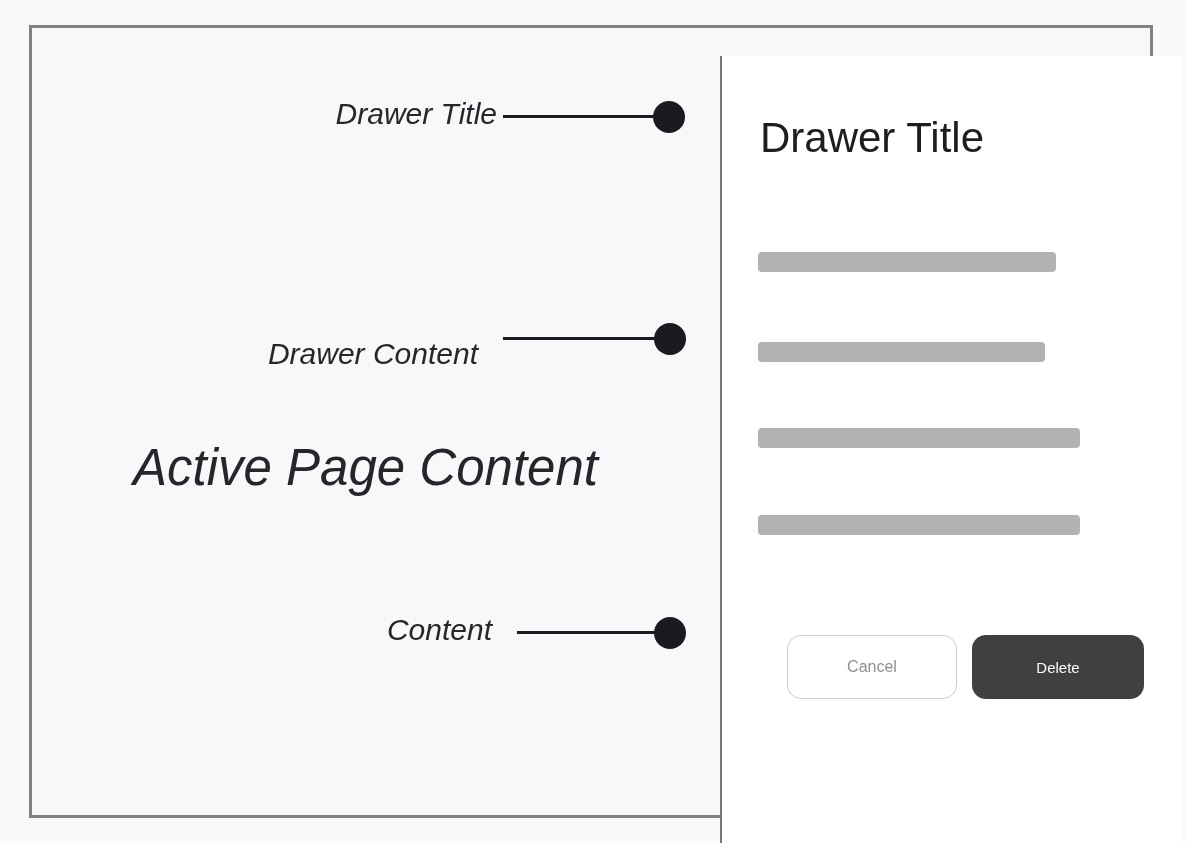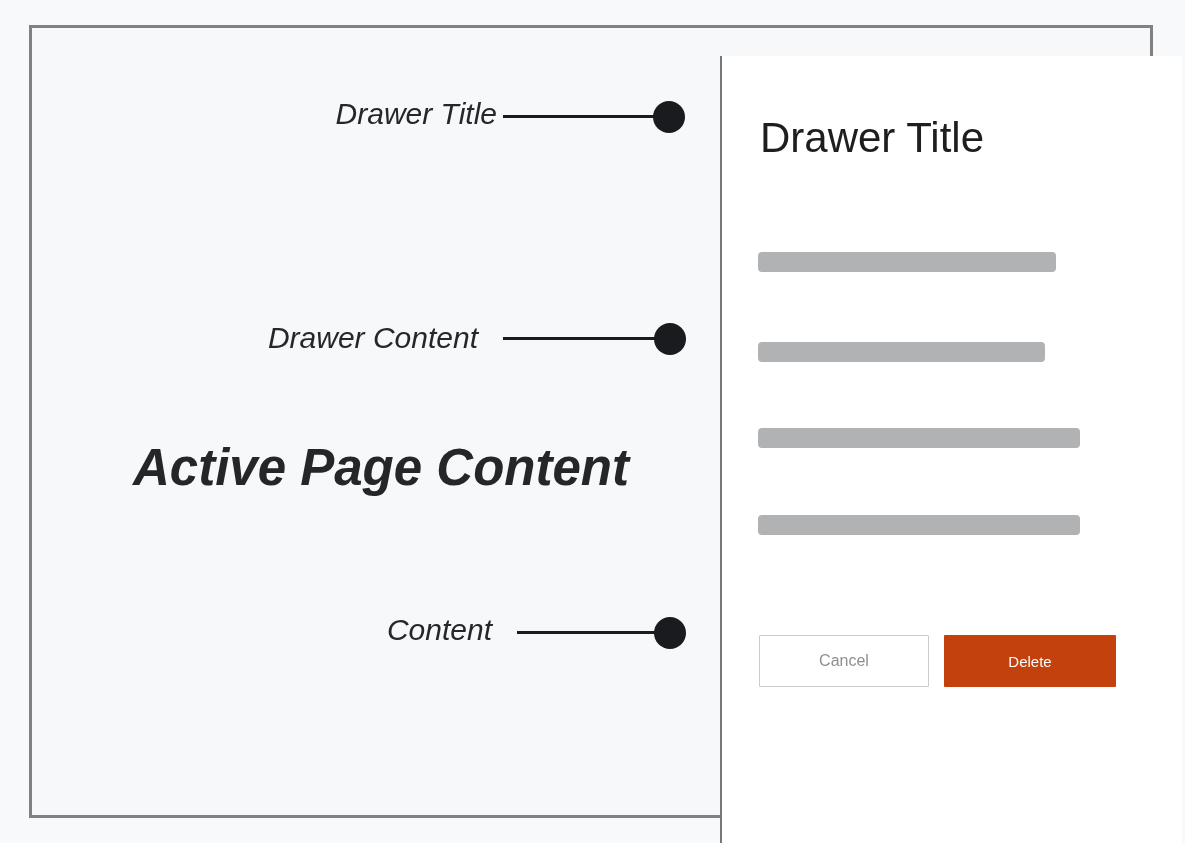--- a/index.html
+++ b/index.html
@@ -62,65 +62,66 @@
     border-radius: 4px;
     background: #b1b2b4;
   }
   .bar-1 { top: 196px; width: 298px; }
   .bar-2 { top: 286px; width: 287px; }
   .bar-3 { top: 372px; width: 322px; }
   .bar-4 { top: 459px; width: 322px; }
   .btn {
     position: absolute;
     top: 579px;
-    height: 52px;
-    border-radius: 1px;
+    height: 64px;
+    border-radius: 14px;
     font-family: "Liberation Sans", sans-serif;
     font-size: 16px;
     display: flex;
     align-items: center;
     justify-content: center;
     box-sizing: border-box;
     cursor: pointer;
+    margin-left: 28px;
   }
   .btn-cancel {
     left: 37px;
     width: 170px;
     background: #ffffff;
     border: 1px solid #c9cbcd;
     color: #8d8f91;
   }
   .btn-delete {
     left: 222px;
     width: 172px;
-    background: #c2410c;
+    background: #404040;
     border: none;
     color: #fbfbfb;
     font-size: 15px;
   }
   
   .callout-label {
     position: absolute;
     font-style: italic;
     font-weight: 400;
     color: #26272a;
     font-size: 30px;
     line-height: 1.2;
     text-align: right;
     white-space: nowrap;
   }
   .label-drawer-title   { left: 197px; top: 96px;  width: 300px; }
-  .label-drawer-content { left: 178px; top: 320px; width: 300px; }
+  .label-drawer-content { left: 178px; top: 336px; width: 300px; }
   .label-actions        { left: 292px; top: 612px; width: 200px; }
   .page-label {
     position: absolute;
     left: 133px;
     top: 438px;
     font-style: italic;
-    font-weight: 700;
+    font-weight: 400;
     font-size: 51px;
     color: #24262a;
     white-space: nowrap;
   }
   .callout-line {
     position: absolute;
     height: 3px;
     background: #1a1b1e;
   }
   .line-1 { left: 503px; top: 115px; width: 167px; }

